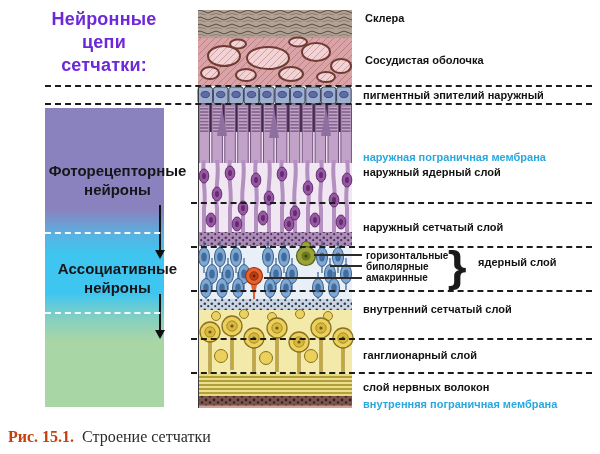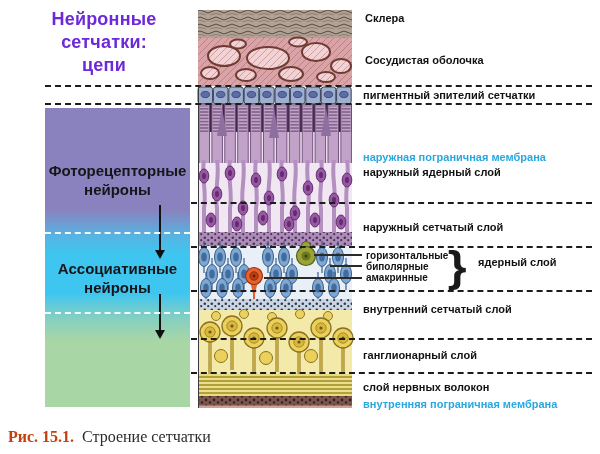--- a/index.html
+++ b/index.html
@@ -3,21 +3,21 @@
 <meta charset="utf-8">
 <style>
   * { margin:0; padding:0; box-sizing:border-box; }
   body { background:#ffffff; font-family:"Liberation Sans", sans-serif; }
   .page { position:relative; width:600px; height:454px; background:#ffffff; overflow:hidden; }
 
   .title { position:absolute; left:28px; top:8px; width:152px; text-align:center;
            font-size:18px; font-weight:bold; color:#6d28d9; line-height:23px; letter-spacing:0.2px; }
 
   
-  .left-box { position:absolute; left:45px; top:108px; width:145px; height:299px;
+  .left-box { position:absolute; left:45px; top:108px; width:119px; height:299px;
     background:linear-gradient(180deg,#8a82be 0%,#8a82be 34%,#55b4e4 43%,#3fc6f0 49%,
                #3fc6f0 62%,#83cfc2 70%,#a9d6a5 78%,#a9d6a5 100%); }
   .lp-label { position:absolute; left:0; width:145px; text-align:center;
               font-size:15px; font-weight:bold; color:#16161a; line-height:19px; }
   .wdash { position:absolute; left:0; width:145px; height:0; border-top:2px dashed rgba(255,255,255,0.92); }
   .arrow-shaft { position:absolute; left:114px; width:2px; background:#111; }
   .arrow-head { position:absolute; left:110px; width:0; height:0;
                 border-left:5px solid transparent; border-right:5px solid transparent;
                 border-top:9px solid #111; }
 
@@ -41,22 +41,22 @@
 
   svg.retina { position:absolute; left:196px; top:8px; z-index:1; }
 </style>
 </head>
 <body>
 
 <div class="page">
 
   <div class="title">
     <div>Нейронные</div>
+    <div>цепи</div>
     <div>сетчатки:</div>
-    <div>цепи</div>
   </div>
 
   <svg class="retina" width="158" height="402" viewBox="0 0 158 402">
     <defs>
       <pattern id="fib" width="16" height="7" patternUnits="userSpaceOnUse">
         <path d="M0 3.5 q4 -3 8 0 t8 0" fill="none" stroke="#574a40" stroke-width="1"></path>
         <path d="M0 6.5 q4 -2.5 8 0 t8 0" fill="none" stroke="#7d6e60" stroke-width="0.7"></path>
       </pattern>
       <pattern id="hatch" width="7" height="7" patternUnits="userSpaceOnUse">
         <path d="M0 7 L7 0" stroke="#8a4a40" stroke-width="0.8"></path>
@@ -279,21 +279,21 @@
     <div class="arrow-head" style="top:222px;"></div>
     <div class="wdash" style="top:204px;"></div>
   </div>
 
   <div class="pline" style="left:314px; top:254px; width:48px;"></div>
   <div class="pline" style="left:330px; top:265px; width:32px;"></div>
   <div class="pline" style="left:264px; top:277px; width:98px;"></div>
 
   <div class="rlabel" style="left:365px; top:12px;">Склера</div>
   <div class="rlabel" style="left:365px; top:54px;">Сосудистая оболочка</div>
-  <div class="rlabel" style="left:363px; top:89px;">пигментный эпителий сетчатки</div>
+  <div class="rlabel" style="left:363px; top:89px;">пигментный эпителий наружный</div>
   <div class="rlabel cyan" style="left:363px; top:151px;">наружная пограничная мембрана</div>
   <div class="rlabel" style="left:363px; top:166px;">наружный ядерный слой</div>
   <div class="rlabel" style="left:363px; top:221px;">наружный сетчатый слой</div>
   <div class="rlabel small" style="left:366px; top:250px;">горизонтальные</div>
   <div class="rlabel small" style="left:366px; top:261px;">биполярные</div>
   <div class="rlabel small" style="left:366px; top:272px;">амакринные</div>
   <div class="brace" style="left:449px; top:246px;">}</div>
   <div class="inl-group" style="left:478px; top:254px;">
     <div>ядерный слой</div>
   </div>

